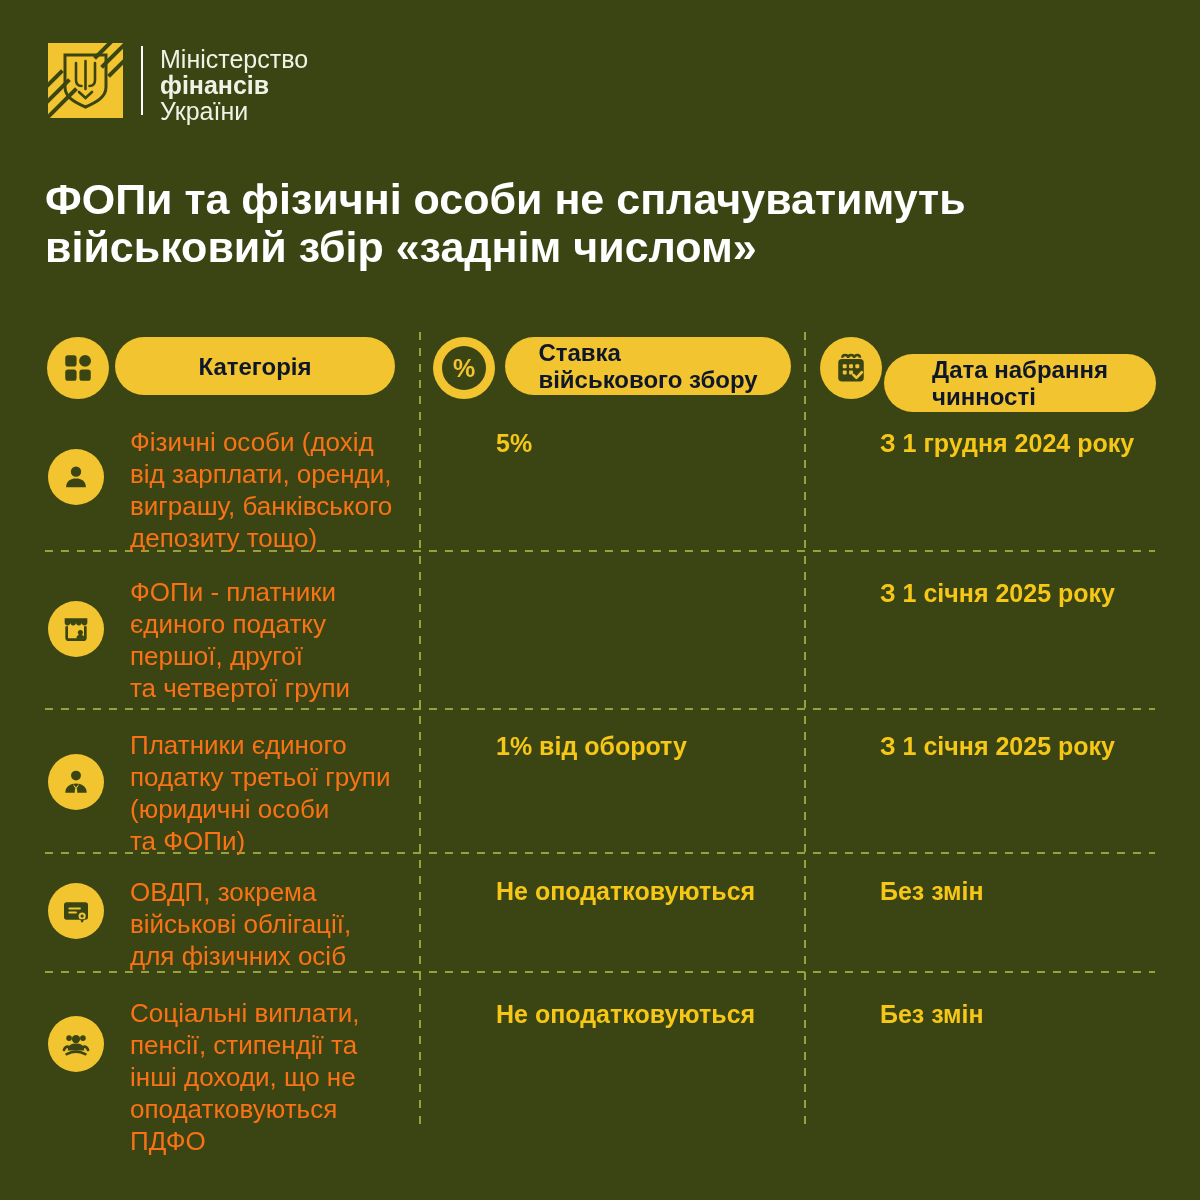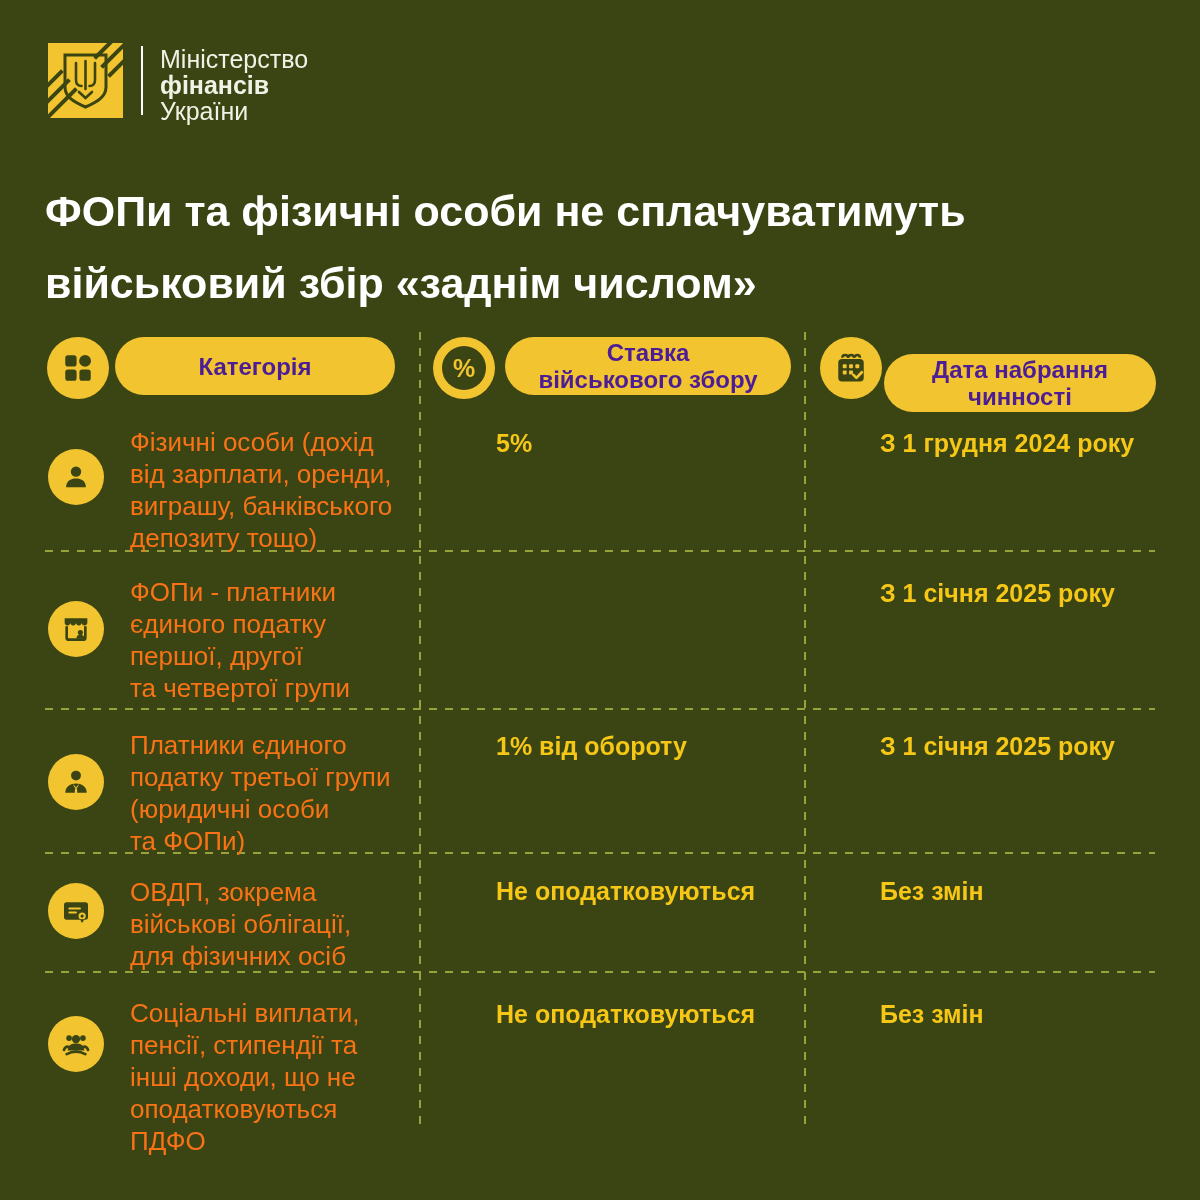--- a/index.html
+++ b/index.html
@@ -23,21 +23,21 @@
   }
   .logo-text{
     position:absolute;left:160px;top:46px;
     font-size:25px;line-height:26px;color:#F1F2E6;
   }
   .logo-text .b{font-weight:700;}
 
   
   .title{
     position:absolute;left:45px;top:175px;width:1110px;
-    font-size:43px;line-height:72px;font-weight:700;color:#FFFFFF;
+    font-size:43px;line-height:48px;font-weight:700;color:#FFFFFF;
   }
 
   
   .vline{
     position:absolute;top:332px;width:2px;height:800px;
     background:repeating-linear-gradient(to bottom,#98A23C 0 8px,transparent 8px 16px);
   }
   .hline{
     position:absolute;left:45px;width:1110px;height:2px;
     background:repeating-linear-gradient(to right,#98A23C 0 8px,transparent 8px 16px);
@@ -45,22 +45,22 @@
 
   
   .icon-circle{
     position:absolute;background:#F2C42F;border-radius:50%;
     display:flex;align-items:center;justify-content:center;
   }
   .icon-circle.hdr{width:62px;height:62px;top:337px;}
   .icon-circle.row{width:56px;height:56px;left:48px;}
   .pill{
     position:absolute;top:337px;height:58px;background:#F2C42F;border-radius:29px;
-    display:flex;align-items:center;justify-content:center;text-align:center;
-    font-size:24px;line-height:27px;font-weight:700;color:#4c1d95;
+    display:flex;align-items:center;justify-content:center;text-align:left;
+    font-size:24px;line-height:27px;font-weight:700;color:#0f172a;
   }
   .percent-inner{
     width:44px;height:44px;border-radius:50%;background:#3A4513;
     display:flex;align-items:center;justify-content:center;
     color:#F2C42F;font-size:25px;font-weight:700;
   }
 
   
   .cat{
     position:absolute;left:130px;width:290px;

